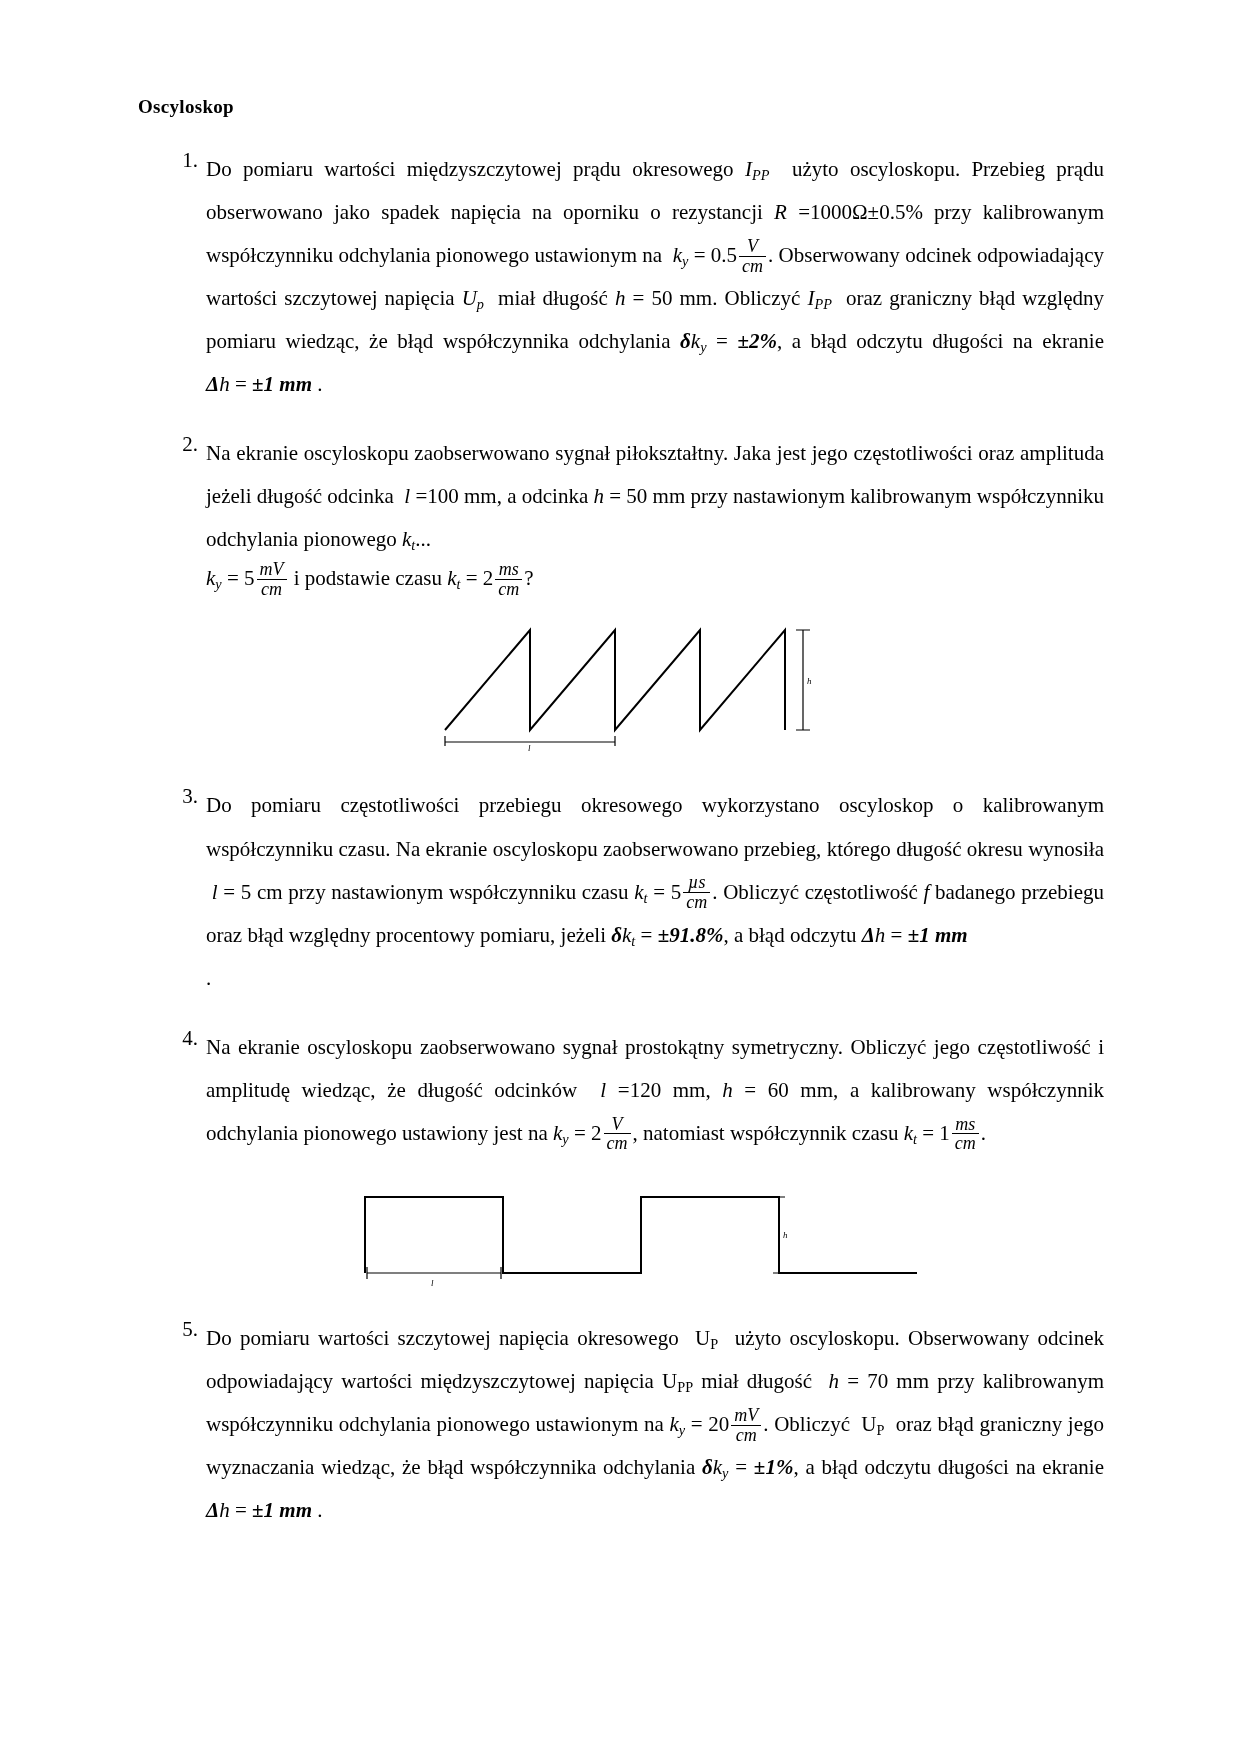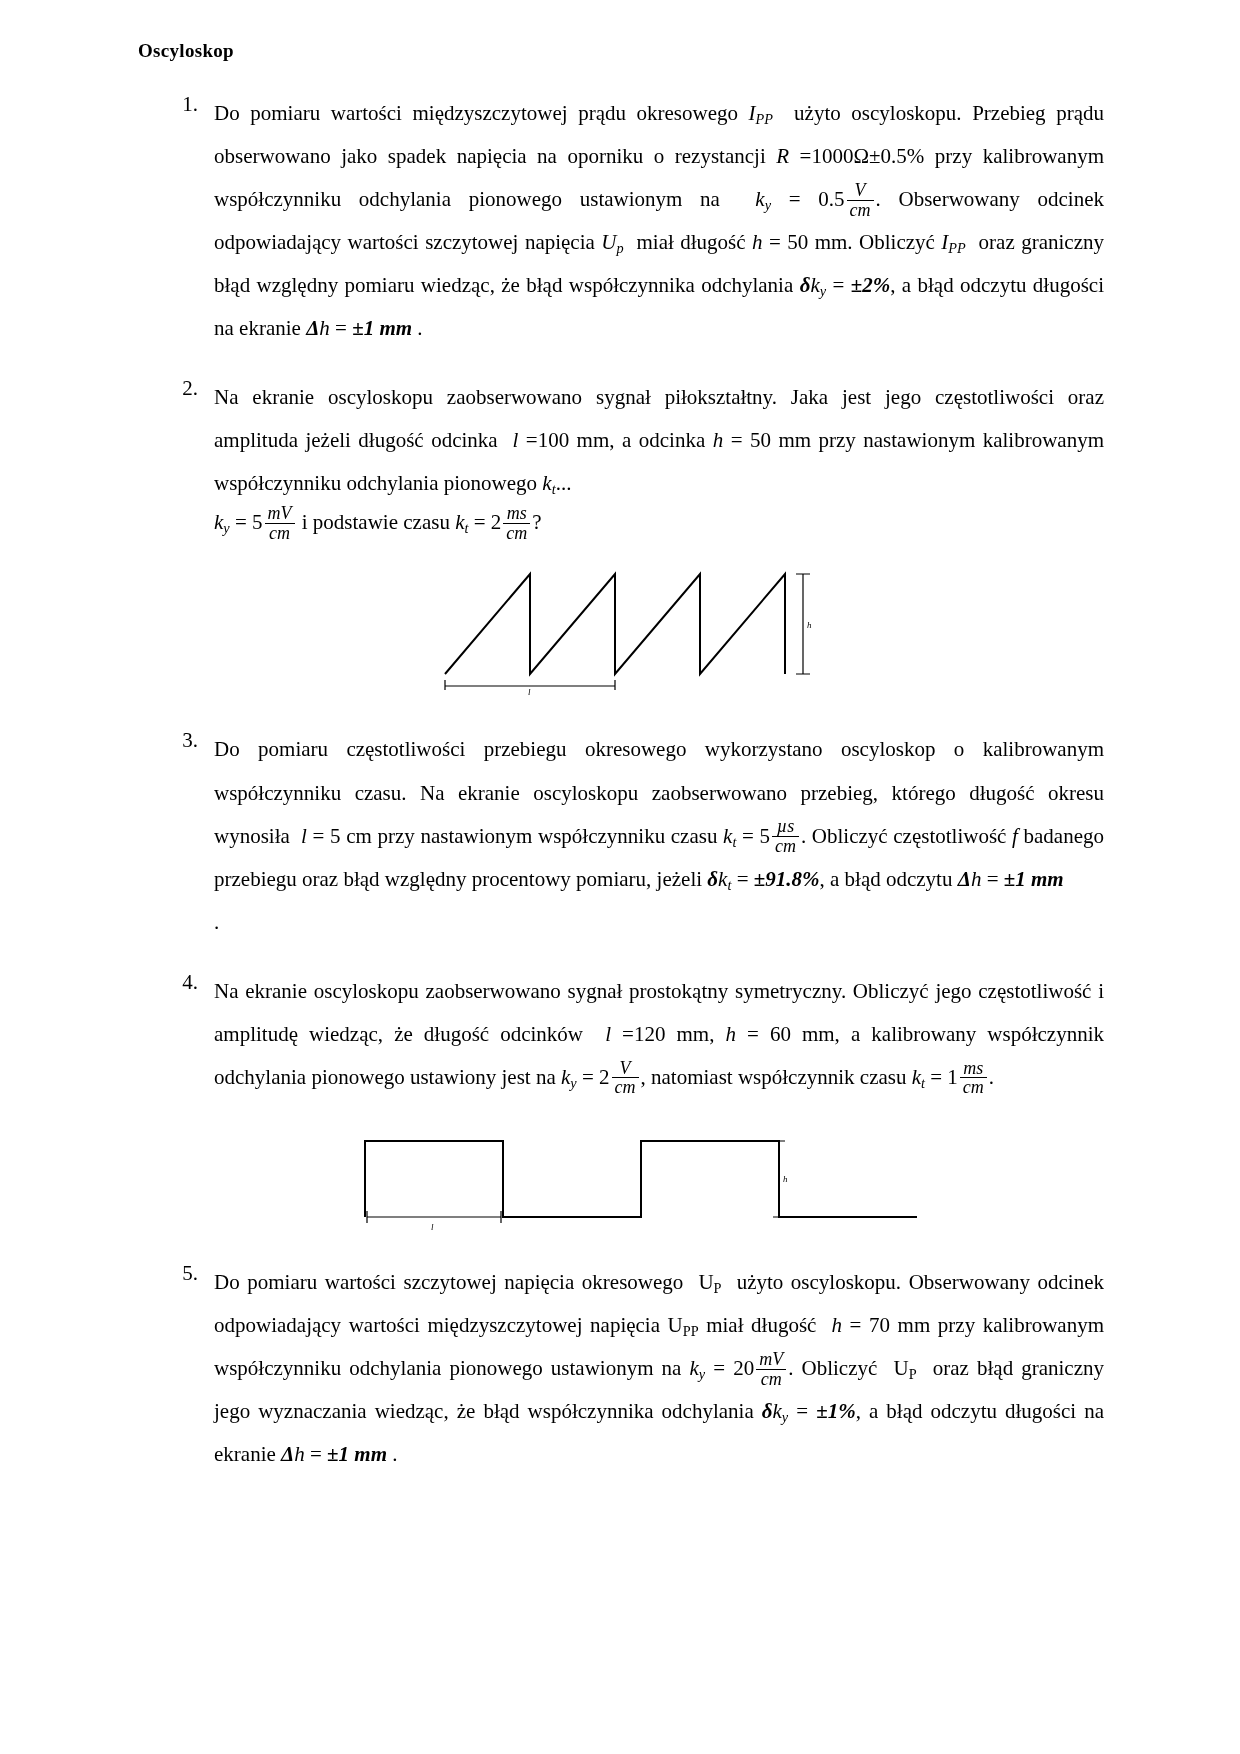--- a/index.html
+++ b/index.html
@@ -13,21 +13,21 @@
     font-family: "Liberation Serif", serif;
     color: #000000;
     position: relative;
     overflow: hidden;
   }
   .page {
     position: relative;
     width: 1240px;
     height: 1754px;
     box-sizing: border-box;
-    padding: 40px 136px 0 136px;
+    padding: 96px 136px 0 136px;
   }
   .doc-title {
     font-family: "Liberation Serif", serif;
     font-weight: bold;
     font-size: 19px;
     letter-spacing: 0.3px;
     margin: 0 0 30px 2px;
   }
   ol.problems {
     list-style: none;
@@ -49,21 +49,20 @@
     font-family: "Liberation Serif", serif;
   }
   .ptext {
     font-size: 21px;
     line-height: 1.62;
     text-align: justify;
     font-family: "Liberation Serif", serif;
   }
   .ptext.tall {
     line-height: 2.05;
-    margin-left: 8px;
   }
   i, .it {
     font-style: italic;
   }
   .frac {
     display: inline-block;
     vertical-align: middle;
     text-align: center;
     font-style: italic;
     font-size: 18px;

